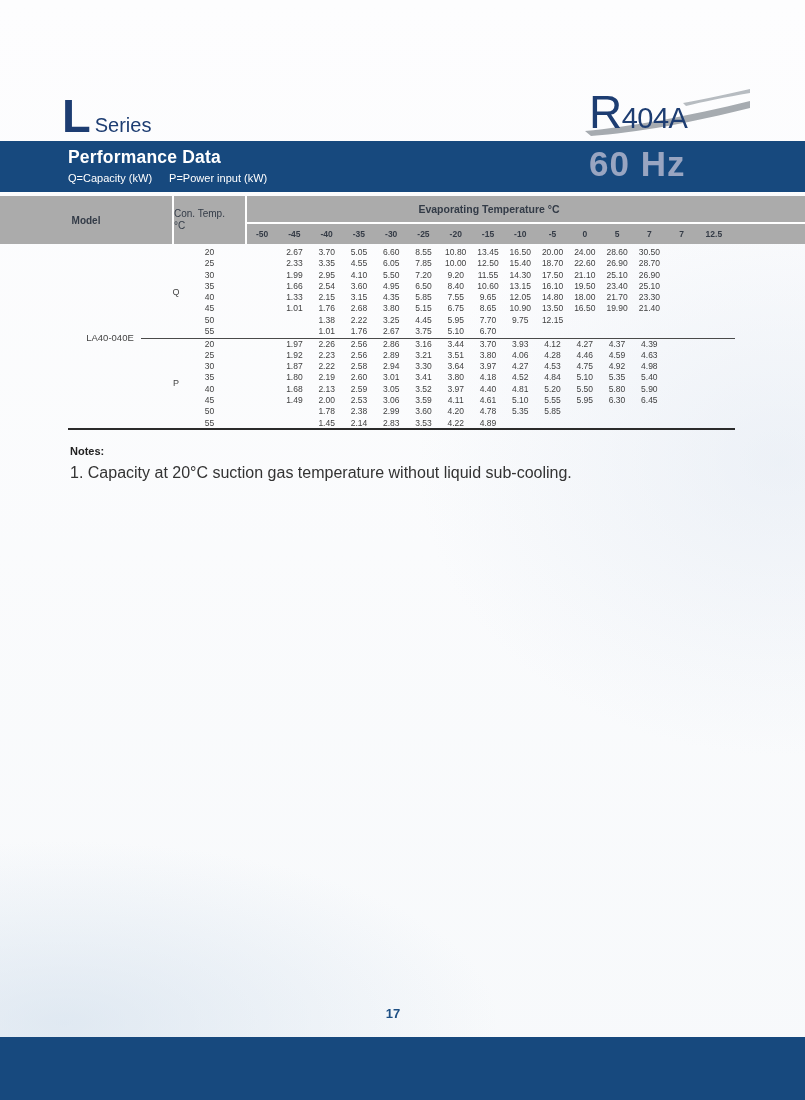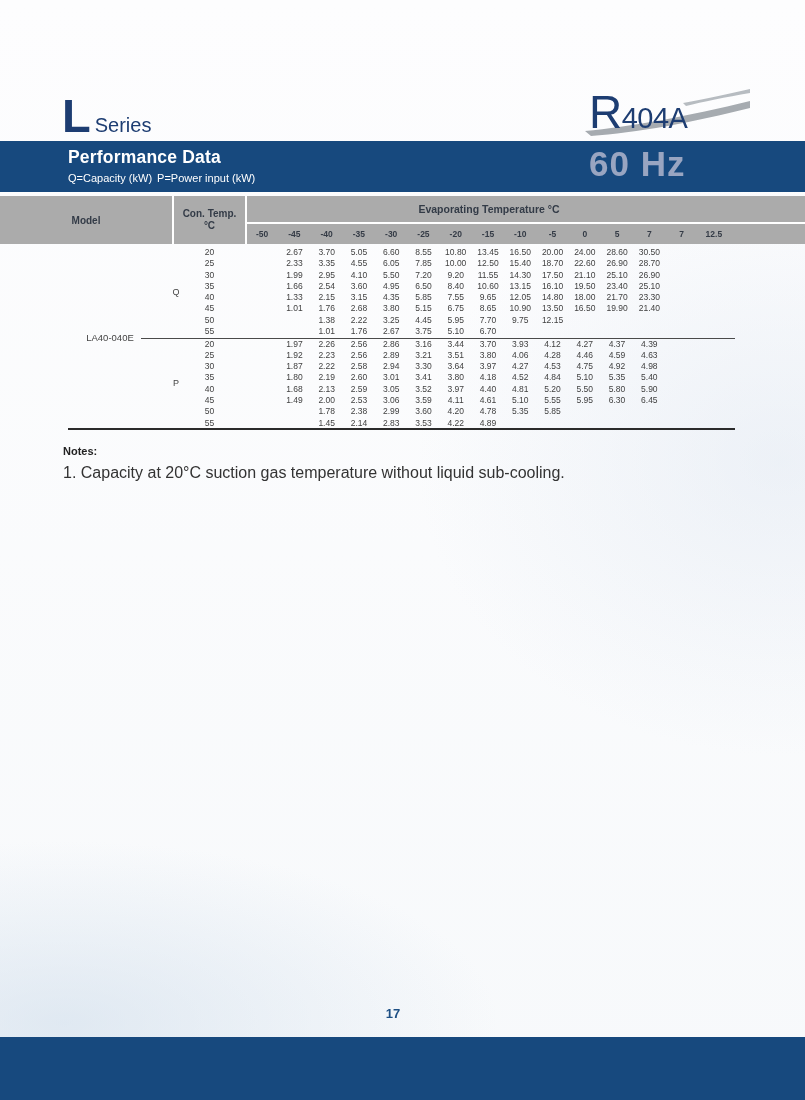--- a/index.html
+++ b/index.html
@@ -18,49 +18,49 @@
   .logo{position:absolute;left:583px;top:82px;width:170px;height:60px;}
   .logo svg{position:absolute;left:0;top:0;}
   .logo-text{position:relative;display:block;margin:4px 0 0 6px;font-size:29px;line-height:1.15;
              color:#1d3d72;letter-spacing:-.5px;}
   .logo-text::first-letter{font-size:46px;}
 
   
   .band{position:absolute;left:0;top:141px;width:805px;height:51px;background:#17497e;color:#fff;text-decoration:underline;}
   .band-title{position:absolute;left:68px;top:6px;font-size:17.5px;font-weight:bold;letter-spacing:.2px;}
   .band-sub{position:absolute;left:68px;top:31px;font-size:11px;}
-  .band-sub span{margin-right:2px;}
+  .band-sub span{margin-right:14px;}
   .freq{position:absolute;left:589px;top:3px;font-size:35px;font-weight:bold;color:#99a5c1;letter-spacing:1px;}
 
   
   .thead{position:absolute;left:0;top:196px;width:805px;height:48px;background:#ababab;color:#333b47;}
   .model-h{position:absolute;left:0;top:0;width:172px;height:48px;display:flex;align-items:center;
            justify-content:center;font-size:10px;font-weight:bold;}
   .contemp-h{position:absolute;left:174px;top:0;width:71px;height:48px;display:flex;flex-direction:column;
-           align-items:center;justify-content:center;font-size:10px;font-weight:bold;line-height:12px;}
+           align-items:flex-start;justify-content:center;font-size:10px;font-weight:normal;line-height:12px;}
   .evap-h{position:absolute;left:247px;top:0;width:484px;height:26px;display:flex;align-items:center;
            justify-content:center;font-size:10.5px;font-weight:bold;}
   .vline{position:absolute;top:0;width:2px;height:48px;background:#fff;}
   .hline{position:absolute;left:247px;top:26px;width:558px;height:2px;background:#fff;}
   .tick-row{position:absolute;left:246px;top:28px;height:20px;display:grid;
             grid-template-columns:repeat(15,32.27px);}
   .tick{font-size:8.5px;font-weight:bold;line-height:20px;text-align:center;color:#343b46;}
 
   
   .section-grid{position:absolute;left:173px;display:grid;grid-template-columns:73px repeat(15,32.27px);}
   .cell{height:11.3px;line-height:11.3px;font-size:8.5px;text-align:center;color:#414141;white-space:nowrap;}
   .model-name{position:absolute;left:64px;top:332px;width:92px;text-align:center;
               font-size:9.5px;line-height:11px;color:#444;}
   .sec-label{position:absolute;left:165px;width:22px;text-align:center;font-size:9px;color:#444;line-height:11px;}
   .sec-label.q{top:287px;} .sec-label.p{top:378px;}
   .sep-line{position:absolute;left:141px;top:338px;width:594px;height:1px;background:#4a4a4a;}
   .bottom-line{position:absolute;left:68px;top:428px;width:667px;height:2px;background:#2b2b2b;}
 
   
-  .notes{position:absolute;left:63px;top:445px;color:#333;}
+  .notes{position:absolute;left:70px;top:445px;color:#333;}
   .notes-heading{font-size:11px;font-weight:bold;color:#222;}
   .notes-item{font-size:16px;margin-top:7px;}
 
   
   .pagenum{position:absolute;left:378px;top:1006px;width:30px;text-align:center;
            font-size:13px;font-weight:bold;color:#1d4f84;}
   .footer-band{position:absolute;left:0;top:1037px;width:805px;height:63px;background:#17497e;}
 </style>
 </head>
 <body>

